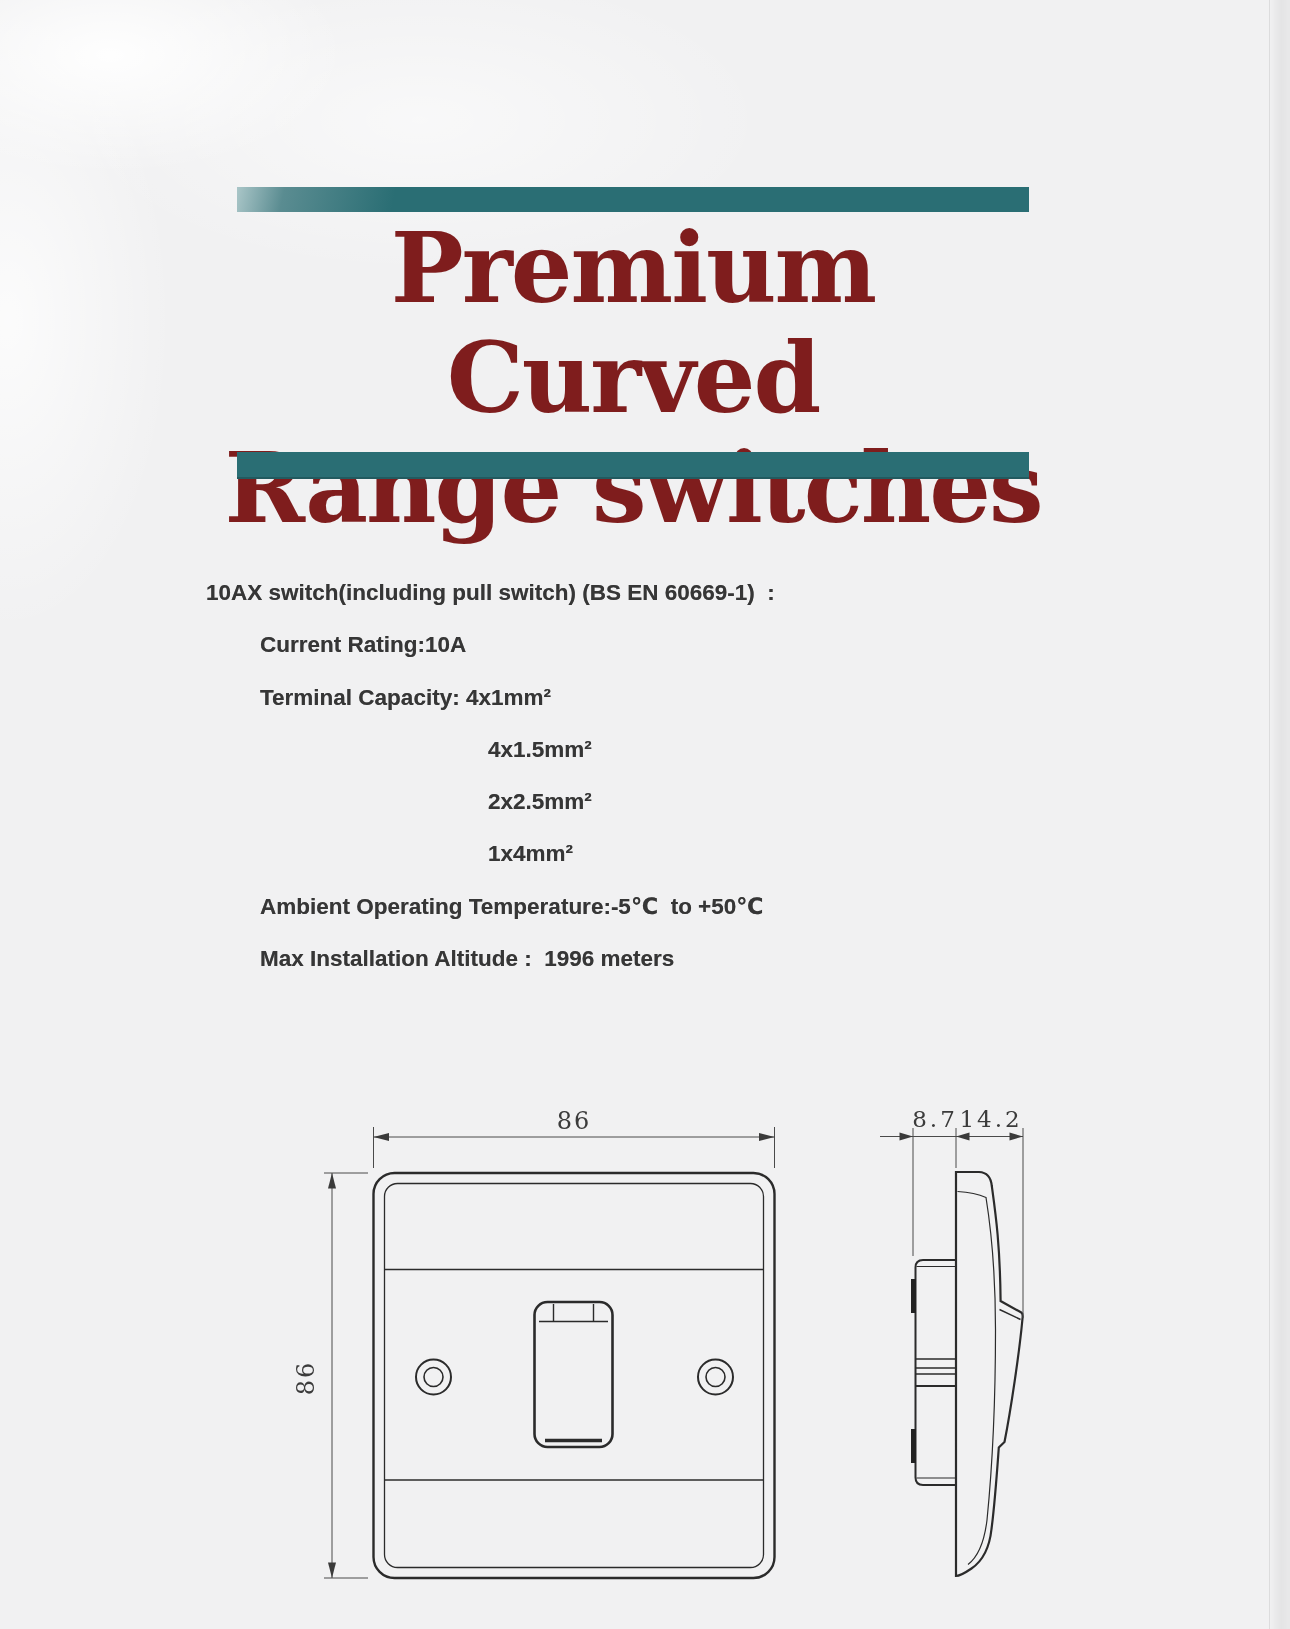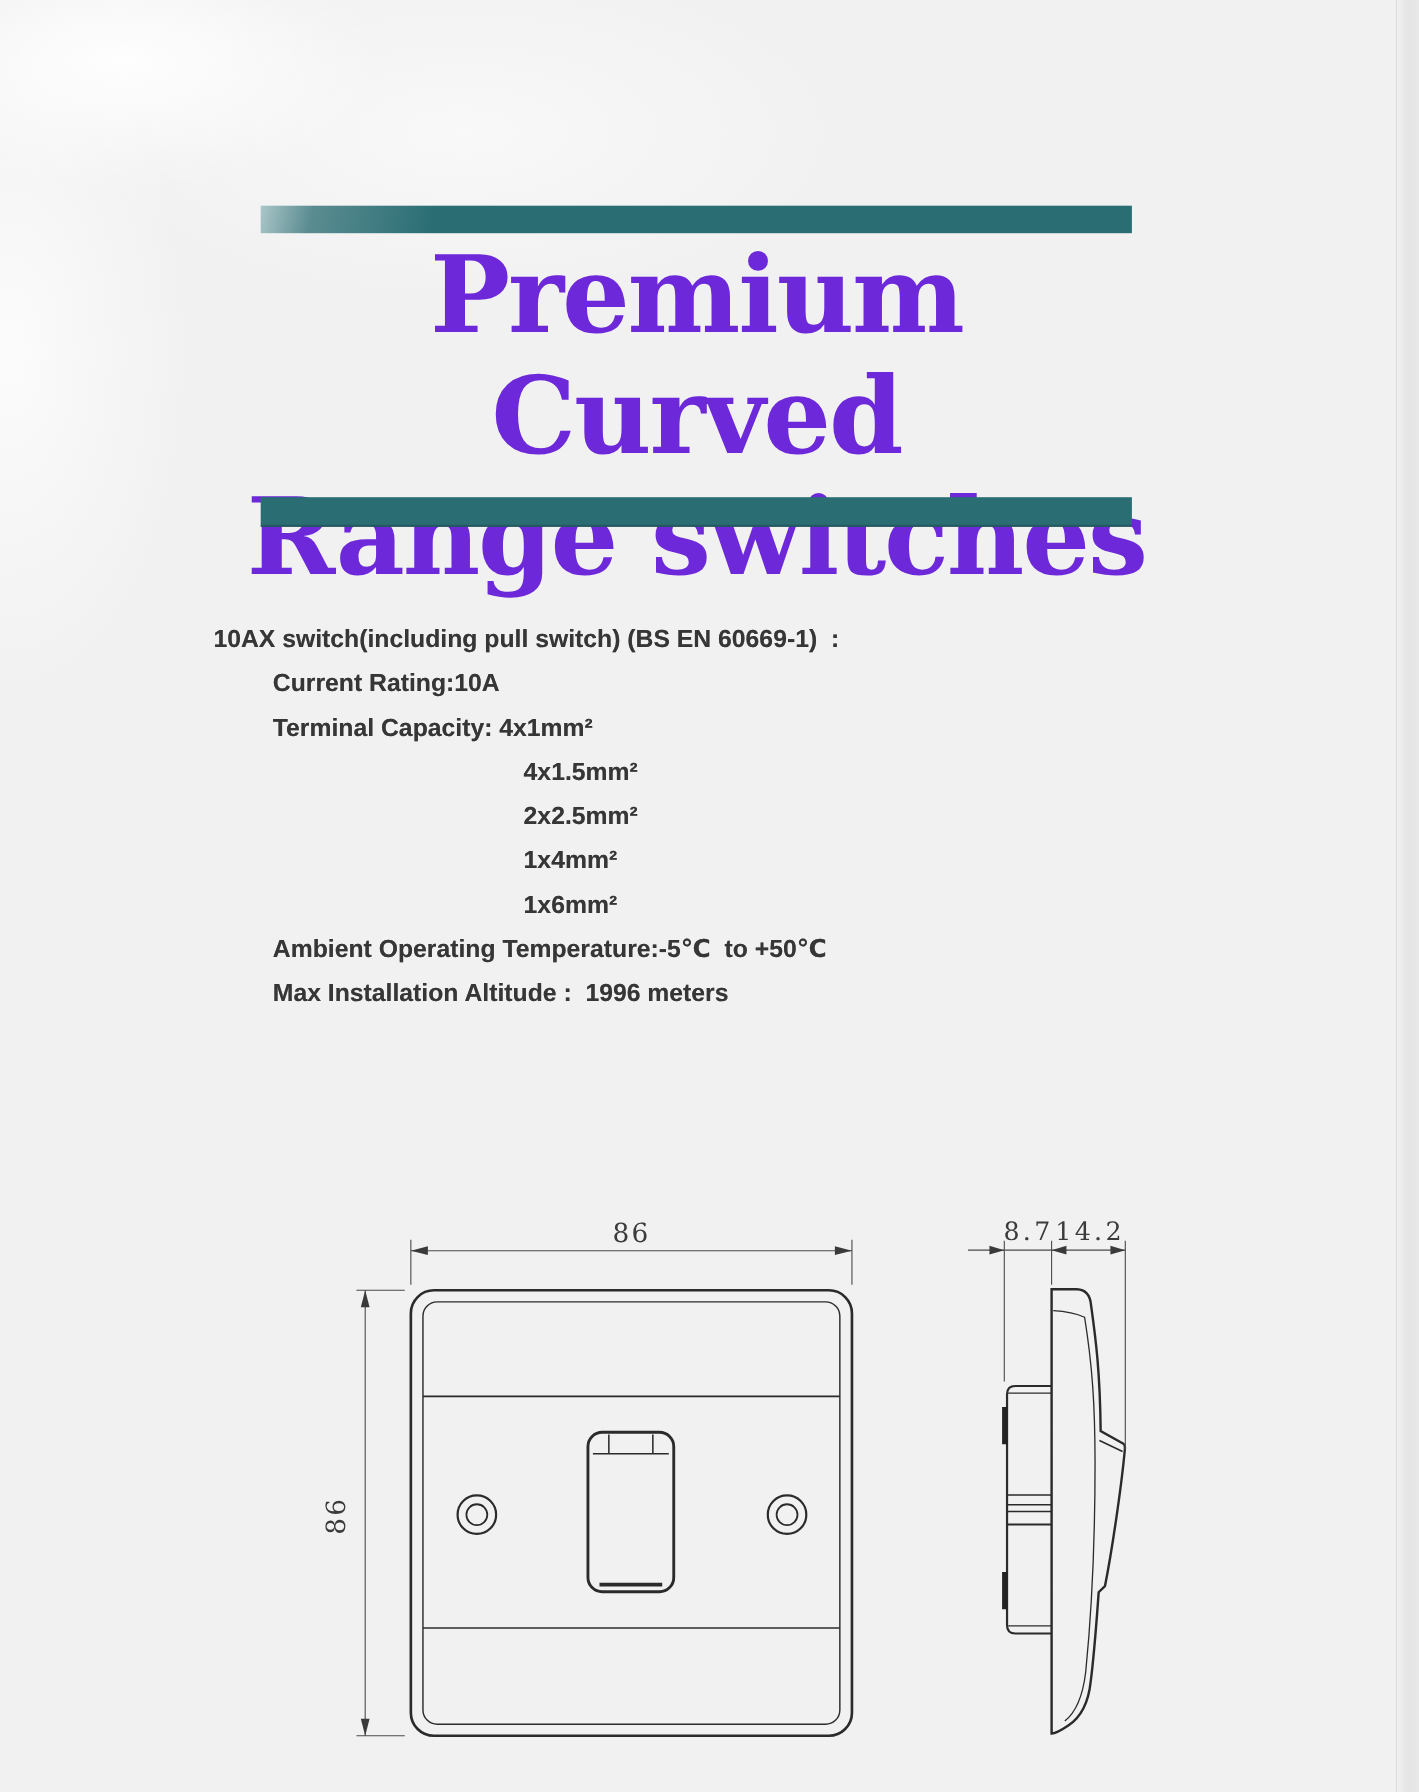--- a/index.html
+++ b/index.html
@@ -21,27 +21,27 @@
   }
   
   .bar{position:absolute;left:237px;width:792px;height:25px;background:#2a6e74;}
   .bar.top{top:187px;background:linear-gradient(102deg,#aac6c8 0%,#5a8c91 6%,#2a6e74 20%);}
   .bar.bottom{top:452px;border-bottom:2px solid rgba(0,0,0,.18);}
   h1.title{
     position:absolute;top:213px;left:217px;width:832px;margin:0;
     text-align:center;
     font-family:"DejaVu Serif","Liberation Serif",serif;
     font-weight:700;font-size:97px;line-height:110px;letter-spacing:-2px;
-    color:#6d28d9;
+    color:#7f1d1d;
   }
   h1.title span{display:block;}
   
   .specs{position:absolute;top:561px;left:194px;width:960px;}
   .spec{
-    margin:0;white-space:pre-wrap;
+    margin:12px;white-space:pre-wrap;
     font-size:22.5px;line-height:40.3px;font-weight:bold;
     color:#363636;text-shadow:0 0 .6px rgba(54,54,54,.55);
   }
   .spec.indent-1{padding-left:54px;}
   .spec.indent-2{padding-left:282px;}
   
   svg.drawing{position:absolute;top:0;left:0;pointer-events:none;}
   .objline{stroke:#2b2b2b;fill:none;}
   .dimline{stroke:#4a4a4a;stroke-width:1;fill:none;}
   .dimarrow{fill:#3a3a3a;stroke:none;}
@@ -66,21 +66,20 @@
   <div class="bar bottom"></div>
 </header>
 
 <section class="specs">
   <p class="spec heading">10AX switch(including pull switch) (BS EN 60669-1)  :</p>
   <p class="spec indent-1">Current Rating:10A</p>
   <p class="spec indent-1">Terminal Capacity: 4x1mm²</p>
   <p class="spec indent-2">4x1.5mm²</p>
   <p class="spec indent-2">2x2.5mm²</p>
   <p class="spec indent-2">1x4mm²</p>
-  <p class="spec indent-2">1x6mm²</p>
   <p class="spec indent-1">Ambient Operating Temperature:-5℃  to +50℃</p>
   <p class="spec indent-1">Max Installation Altitude :  1996 meters</p>
 </section>
 
 <svg class="drawing" width="1290" height="1629" viewBox="0 0 1290 1629">
 
   <g>
     <g>
       <rect class="objline" x="373.5" y="1173" width="401" height="405" rx="21" stroke-width="2.4"></rect>
       <rect class="objline" x="384.5" y="1183.5" width="379" height="384" rx="13" stroke-width="1.3"></rect>

